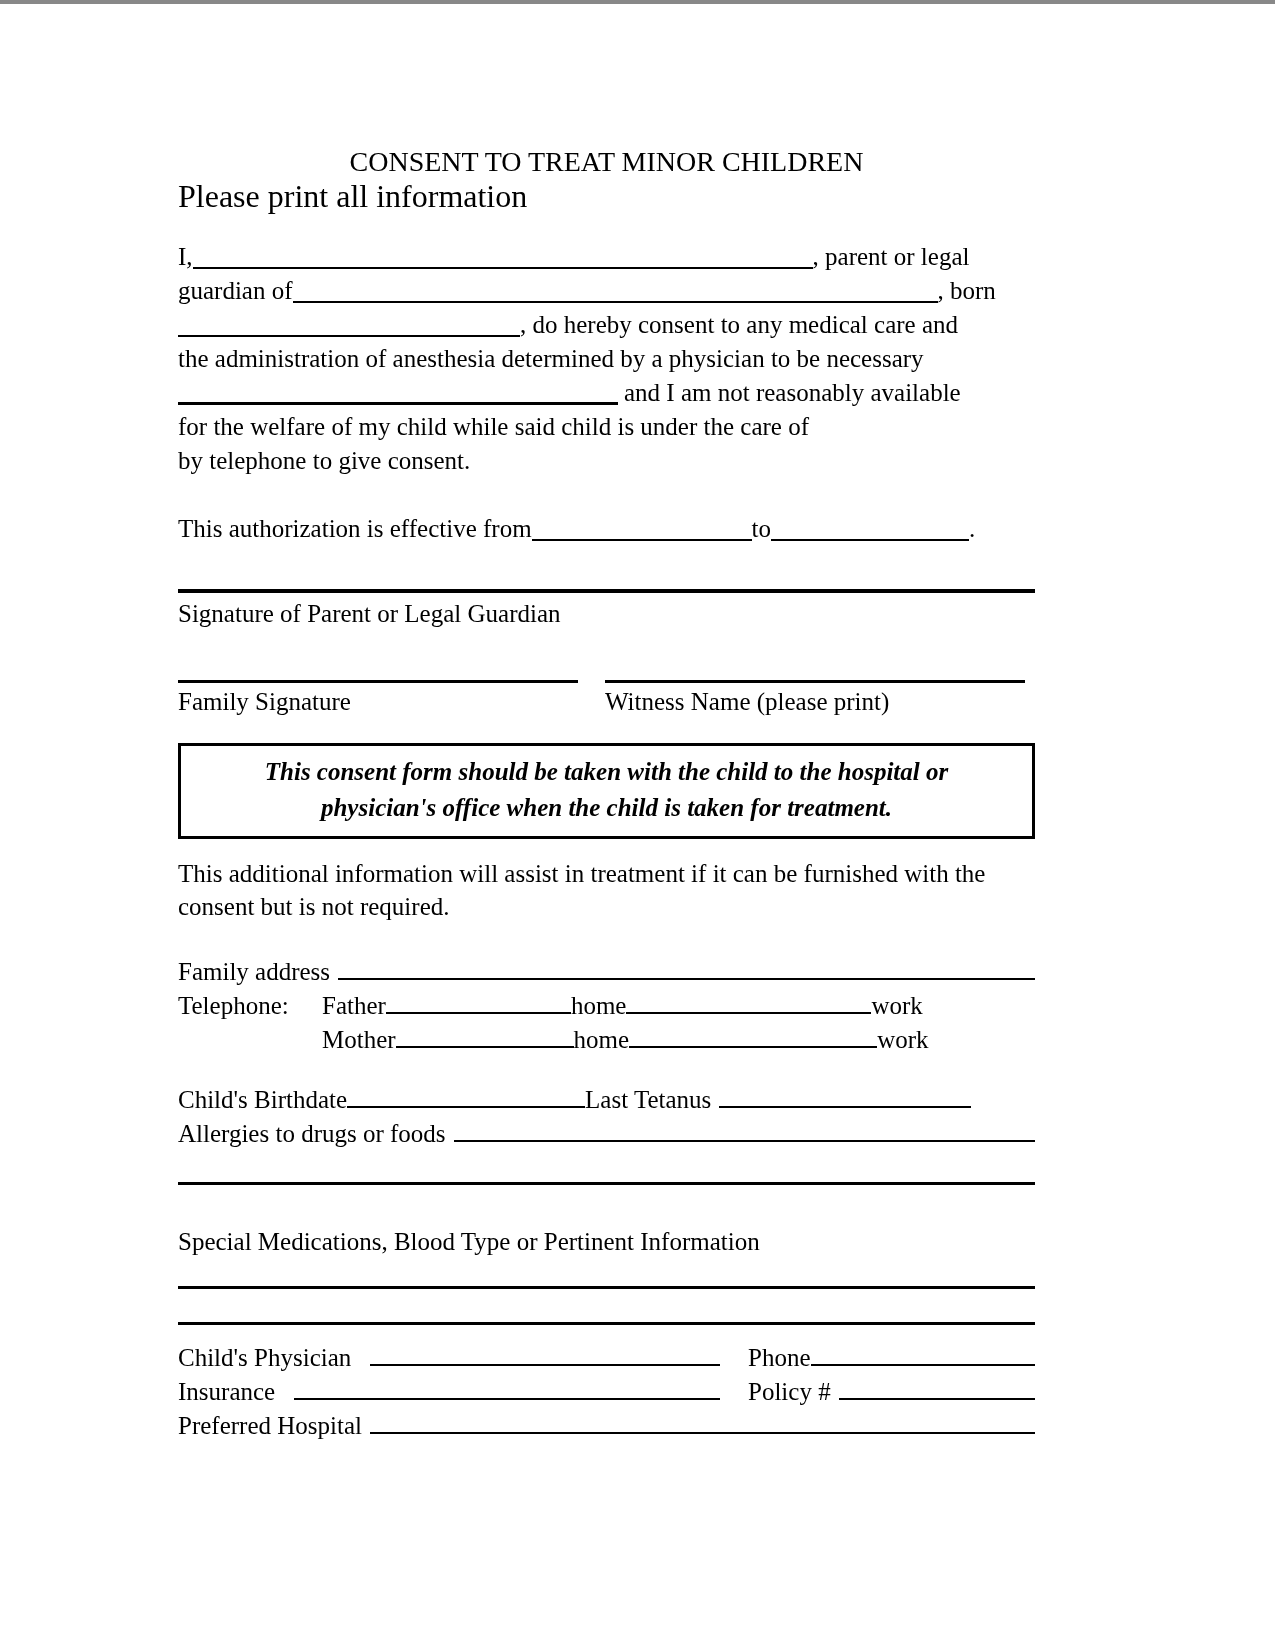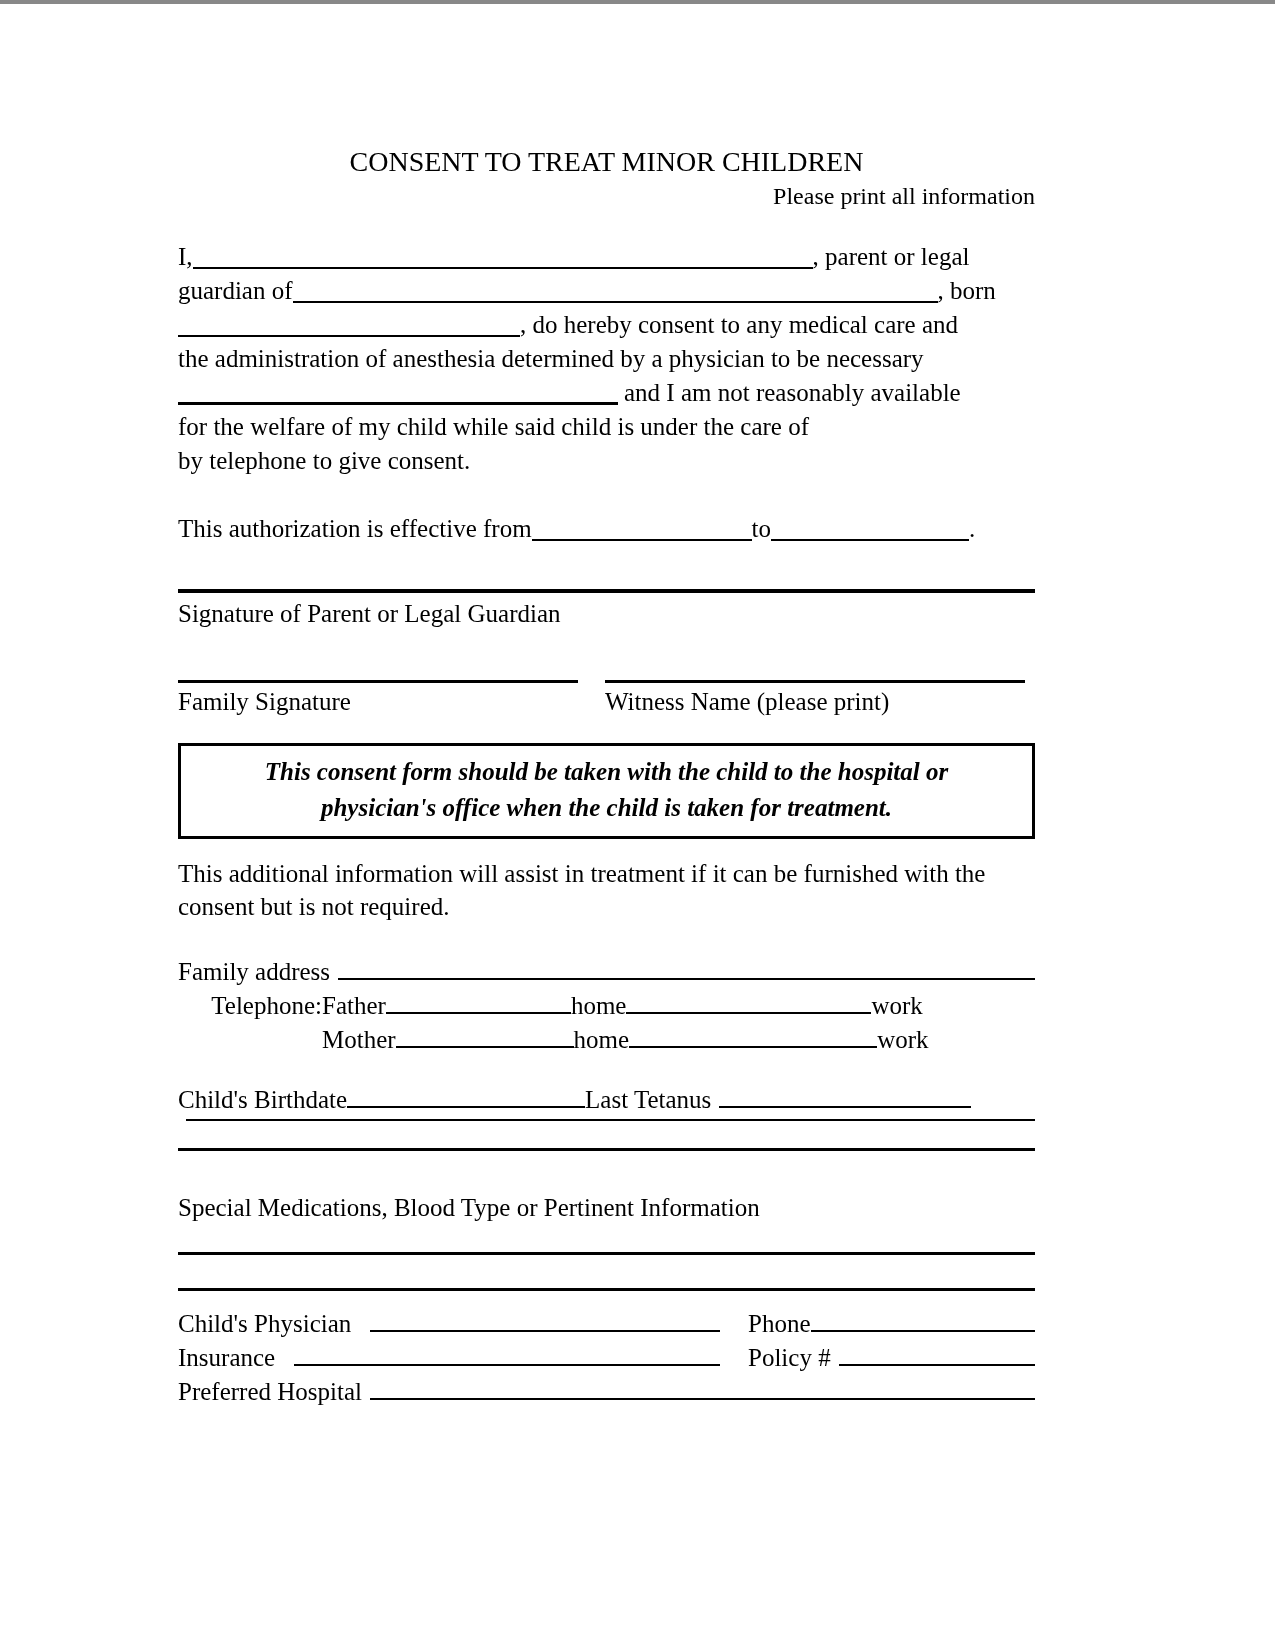--- a/index.html
+++ b/index.html
@@ -22,22 +22,22 @@
     width: 857px;
   }
   .title {
     text-align: center;
     font-size: 28px;
     font-weight: normal;
     line-height: 36px;
     white-space: nowrap;
   }
   .subtitle {
-    text-align: right;
-    font-size: 24px;
+    text-align: left;
+    font-size: 32px;
     line-height: 32px;
   }
   .line { white-space: nowrap; }
   
   .blank {
     display: inline-block;
     height: 4px;
     border-bottom: 2px solid #000;
     margin-bottom: -4px;
   }
@@ -89,21 +89,21 @@
     margin-bottom: -4px;
   }
   .grow { flex: 1 1 auto; }
   .f185 { width: 185px; }
   .f178 { width: 178px; }
   .f245 { width: 245px; }
   .f248 { width: 248px; }
   .f238 { width: 238px; }
   .f252 { width: 252px; }
   .ml8 { margin-left: 8px; }
-  .tel-indent { display: inline-block; width: 144px; text-align: right; }
+  .tel-indent { display: inline-block; width: 144px; }
   .nowrap { white-space: nowrap; }
 
   .family-row { margin-top: 32px; }
   .bd-row { margin-top: 26px; }
   .cont-rule { margin-top: 8px; height: 26px; border-bottom: 3px solid #000; }
   .special-label { margin-top: 40px; }
   .sp-rule1 { height: 30px; border-bottom: 3px solid #000; }
   .sp-rule2 { height: 36px; border-bottom: 3px solid #000; }
 
   .cols { display: flex; align-items: baseline; margin-top: 0; }
@@ -191,20 +191,21 @@
     </div>
 
     <div class="frow bd-row">
       <span class="nowrap">Child's Birthdate</span>
       <span class="fill f238"></span>
       <span class="nowrap">Last Tetanus</span>
       <span class="fill f252 ml8"></span>
     </div>
 
     <div class="frow">
+      <span class="nowrap">Allergies to drugs or foods</span>
       <span class="fill grow ml8"></span>
     </div>
 
     <div class="cont-rule"></div>
 
     <div class="special-label">Special Medications, Blood Type or Pertinent Information</div>
     <div class="sp-rule1"></div>
     <div class="sp-rule2"></div>
 
     <div class="cols first">

